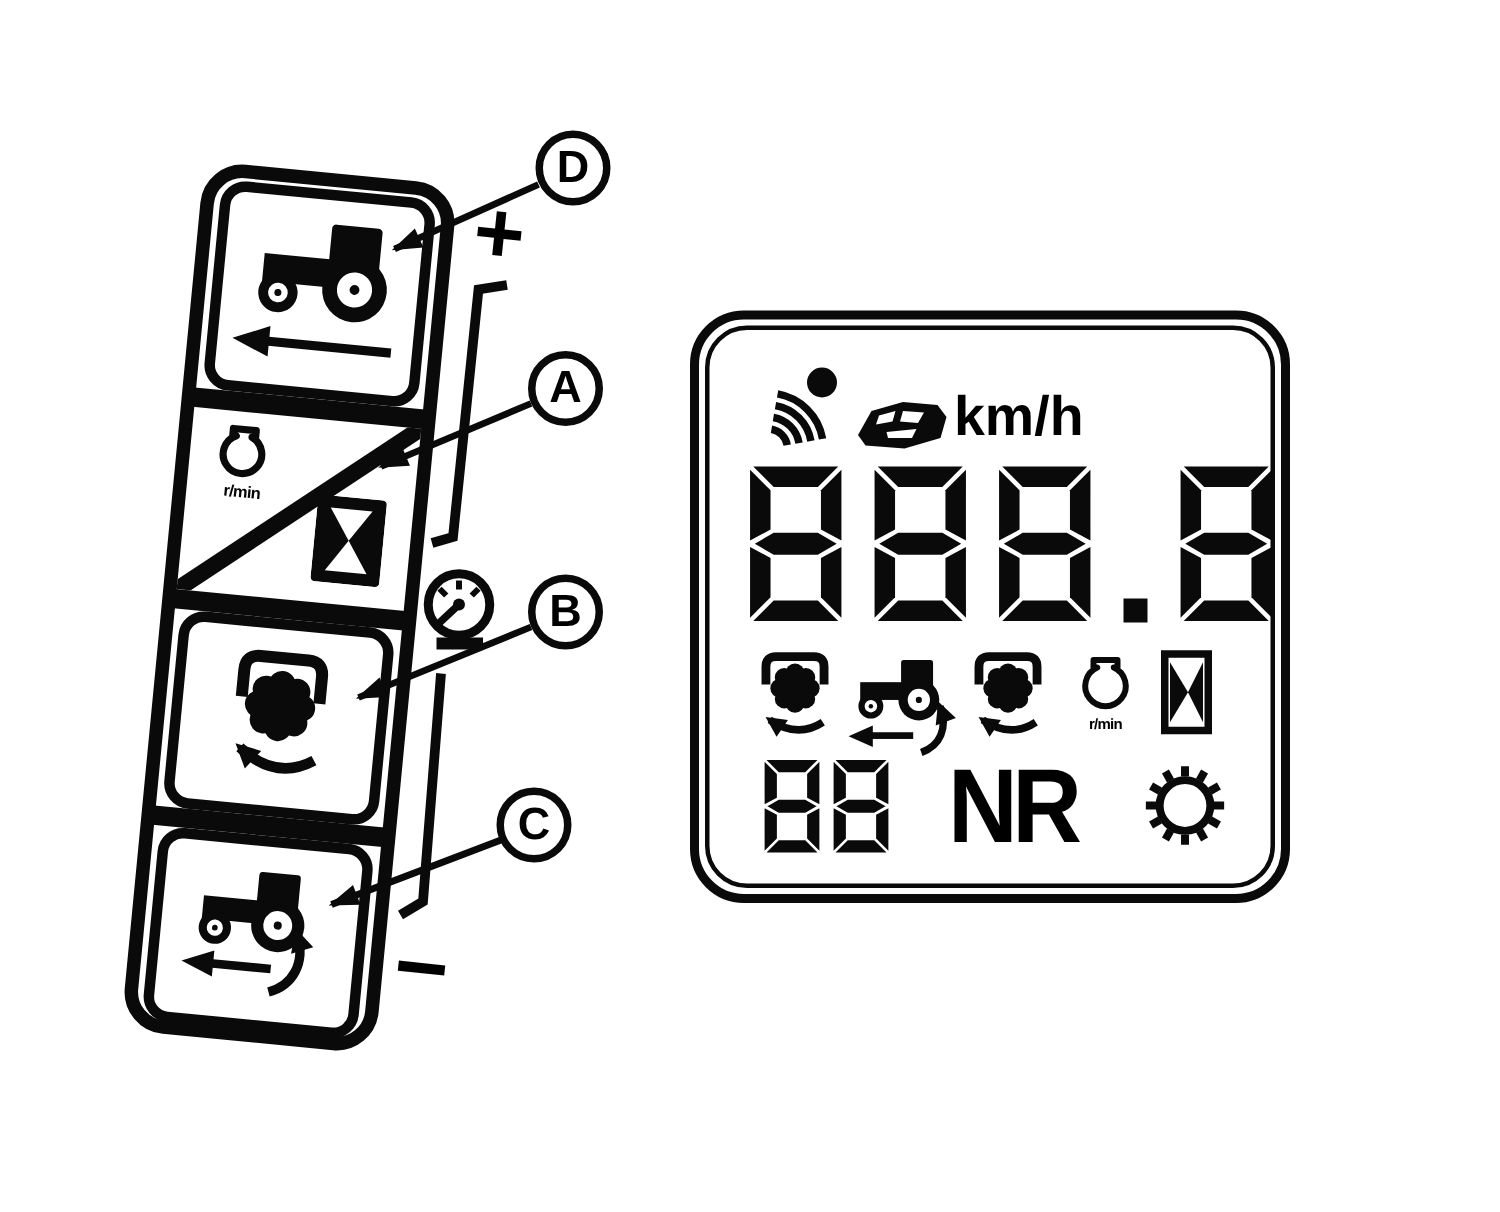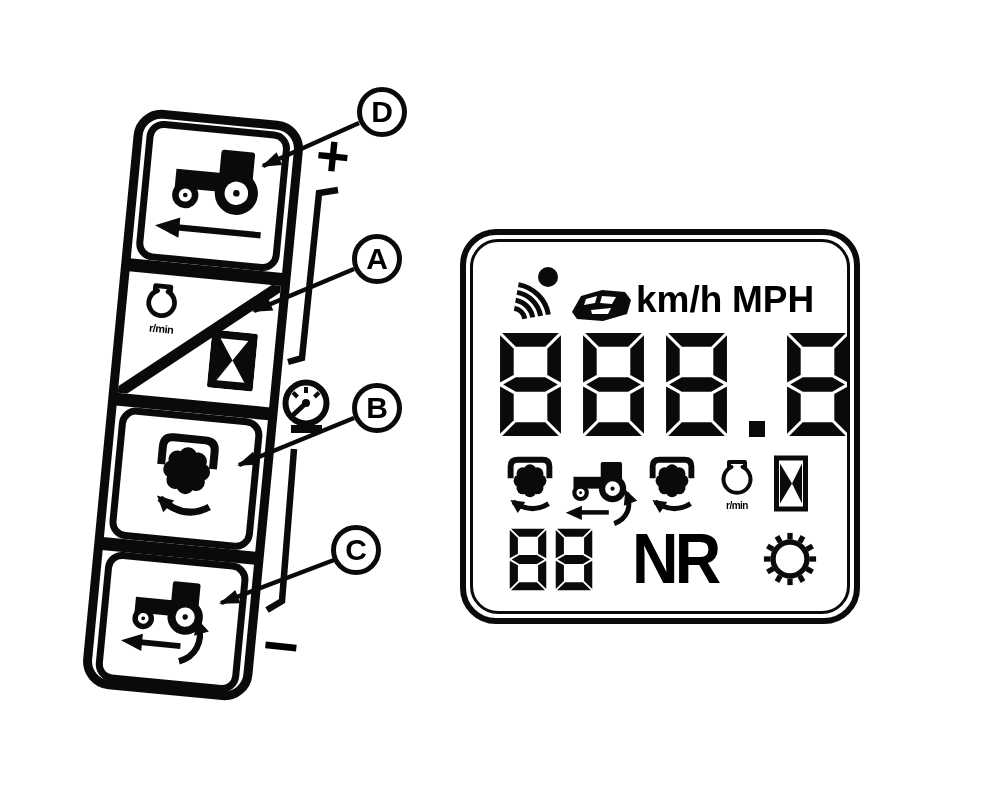--- a/index.html
+++ b/index.html
@@ -29,21 +29,21 @@
   .callout{position:absolute;width:50px;height:50px;border:5px solid #0a0a0a;border-radius:50%;
            background:#fff;display:flex;align-items:center;justify-content:center;
            font-size:30px;font-weight:bold;z-index:6;box-sizing:border-box;}
   .plus{position:absolute;left:310px;top:132px;width:46px;height:46px;display:flex;align-items:center;
         justify-content:center;font-size:58px;font-weight:bold;transform:rotate(6deg);z-index:4;}
   .minus{position:absolute;left:259px;top:636px;width:44px;height:20px;display:flex;align-items:center;
         justify-content:center;font-size:62px;font-weight:bold;line-height:20px;transform:rotate(6deg);z-index:4;}
 
   
   .lcd{position:absolute;left:460px;top:207px;width:400px;height:395px;border:6px solid #0a0a0a;
-       border-radius:36px;background:#fff;box-sizing:border-box;z-index:1;margin-top:22px;}
+       border-radius:36px;background:#fff;box-sizing:border-box;z-index:1;}
   .lcd-inner{position:absolute;left:4px;top:4px;right:4px;bottom:4px;border:3px solid #0a0a0a;
        border-radius:28px;}
   .lcd .abs{position:absolute;}
   .unit{font-weight:bold;font-size:37px;letter-spacing:0;}
   .segrow{display:flex;align-items:flex-end;}
   .segrow svg{fill:#0a0a0a;}
   .seg-dot{display:inline-block;background:#0a0a0a;margin:0 1px 2px 1px;}
   .nr{font-weight:bold;font-size:70px;letter-spacing:-4px;transform:scaleX(0.92);
       transform-origin:left bottom;line-height:62px;}
 </style>
@@ -189,21 +189,20 @@
       <path class="stroke" stroke-width="5" d="M34.6,51 A29,29 0 0 0 11,27.4"></path>
       <path class="stroke" stroke-width="5" d="M42.4,49.6 A37,37 0 0 0 12.4,19.6"></path>
     </svg>
     <svg class="abs" style="left:100px;top:50px;" width="68" height="40" viewBox="0 0 68 40">
       <path class="ink" d="M6,27 L15,11 L36,5 L59,7 L65,15 L61,29 L37,36 L11,34 Z"></path>
       <path d="M20,14 L31,11 L29,18 L18,20 Z" fill="#fff"></path>
       <path d="M36,11 L50,12 L46,19 L34,18 Z" fill="#fff"></path>
       <path d="M25,25 L45,23 L42,29 L26,29 Z" fill="#fff"></path>
     </svg>
     <div class="abs unit" style="left:170px;top:44px;">km/h</div>
-    <div class="abs unit" style="left:266px;top:44px;">MPH</div>
 
     <div class="abs segrow" style="left:33px;top:95px;gap:20px;">
         <svg viewBox="0 0 60 100" width="63" height="109">
           <polygon points="3,1 57,1 44,14 16,14"></polygon>
           <polygon points="59,3 59,48 46,41 46,16"></polygon>
           <polygon points="59,52 59,97 46,84 46,59"></polygon>
           <polygon points="3,99 57,99 44,86 16,86"></polygon>
           <polygon points="1,52 14,59 14,84 1,97"></polygon>
           <polygon points="1,3 14,16 14,41 1,48"></polygon>
           <polygon points="4,50 16,43 44,43 56,50 44,57 16,57"></polygon>

